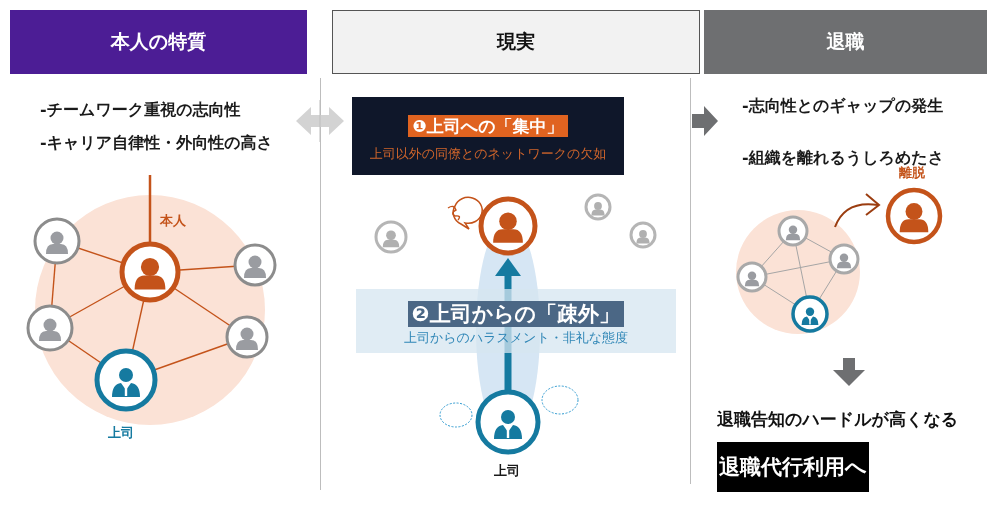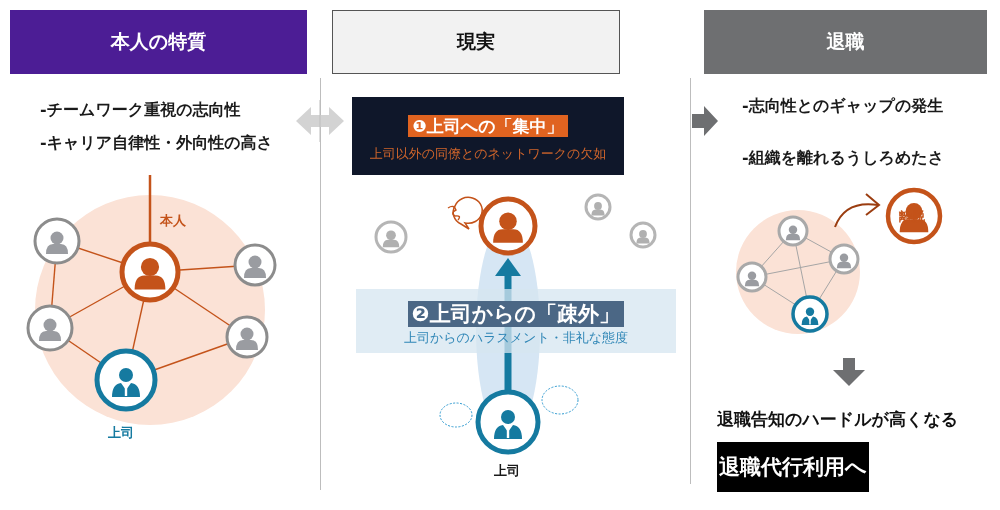--- a/index.html
+++ b/index.html
@@ -1,21 +1,21 @@
 <!DOCTYPE html>
 <html><head>
 <meta charset="utf-8">
 <style>
   * { box-sizing: border-box; margin: 0; padding: 0; }
   body { width: 1000px; height: 510px; background: #ffffff; position: relative; overflow: hidden;
          font-family: "DejaVu Sans", "Liberation Sans", sans-serif; color: #111; }
   .hdr { position: absolute; top: 10px; height: 64px; display: flex; align-items: center; justify-content: center;
          font-size: 19px; font-weight: bold; }
   .hdr-left { left: 10px; width: 297px; background: #4c1d95; color: #fff; }
-  .hdr-mid { left: 332px; width: 288px; background: #f2f2f2; border: 1.5px solid #555; color: #111; }
+  .hdr-mid { left: 332px; width: 368px; background: #f2f2f2; border: 1.5px solid #555; color: #111; }
   .hdr-right { left: 704px; width: 283px; background: #6e6f71; color: #fff; }
   .vline { position: absolute; width: 1px; background: #bdbdbd; }
   .bullet { position: absolute; font-size: 16px; font-weight: bold; color: #1a1a1a; white-space: nowrap; }
   .label { position: absolute; font-size: 13px; font-weight: bold; white-space: nowrap; }
   .box1 { position: absolute; left: 352px; top: 97px; width: 272px; height: 78px; background: #0f172a; }
   .box1-title { position: absolute; left: 0; right: 0; top: 18px; text-align: center; }
   .box1-title span { background: #e06320; color: #fff; font-size: 17px; font-weight: bold; padding: 1px 4px; }
   .box1-sub { position: absolute; left: 0; right: 0; top: 48px; text-align: center; color: #d0652b; font-size: 13px; }
   .box2 { position: absolute; left: 356px; top: 289px; width: 320px; height: 64px; background: rgba(214,230,240,0.75); }
   .box2-title { position: absolute; left: 0; right: 0; top: 11px; text-align: center; }
@@ -195,15 +195,15 @@
 <div class="box1">
   <div class="box1-title"><span>❶上司への「集中」</span></div>
   <div class="box1-sub">上司以外の同僚とのネットワークの欠如</div>
 </div>
 <div class="box2">
   <div class="box2-title"><span>❷上司からの「疎外」</span></div>
   <div class="box2-sub">上司からのハラスメント・非礼な態度</div>
 </div>
 <div class="label" style="left:494px; top:462px; color:#1a1a1a;">上司</div>
 
-<div class="label" style="left:899px; top:164px; color:#c4531a;margin-top:44px;">離脱</div>
+<div class="label" style="left:899px; top:164px; color:#c4531a;">離脱</div>
 <div class="final1">退職告知のハードルが高くなる</div>
 <div class="final2">退職代行利用へ</div>
 
 </body></html>

